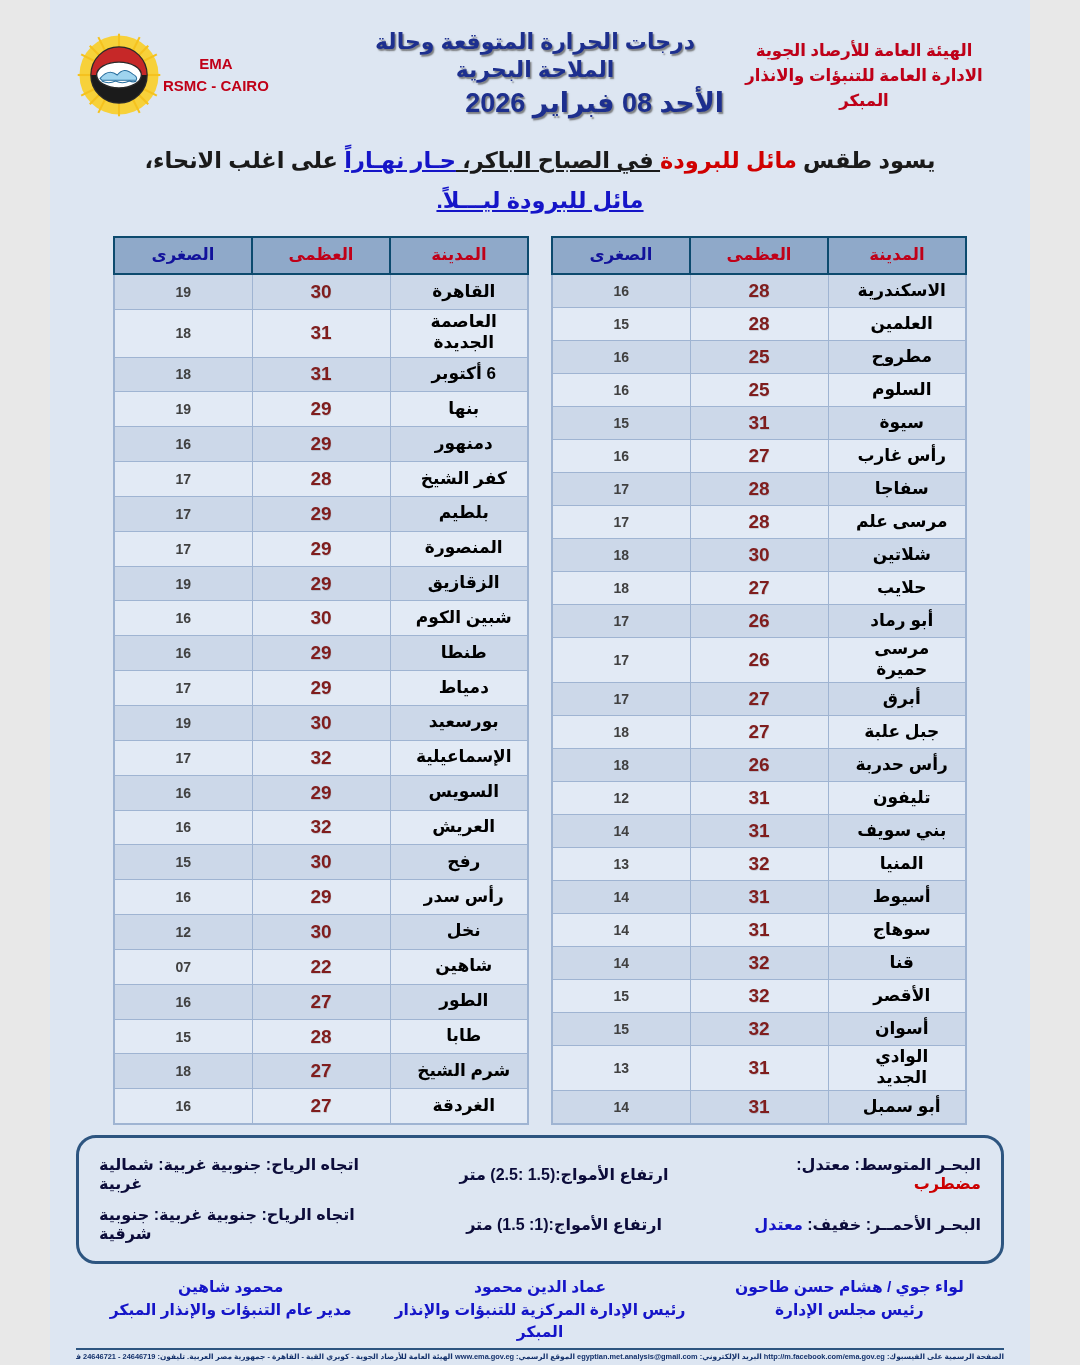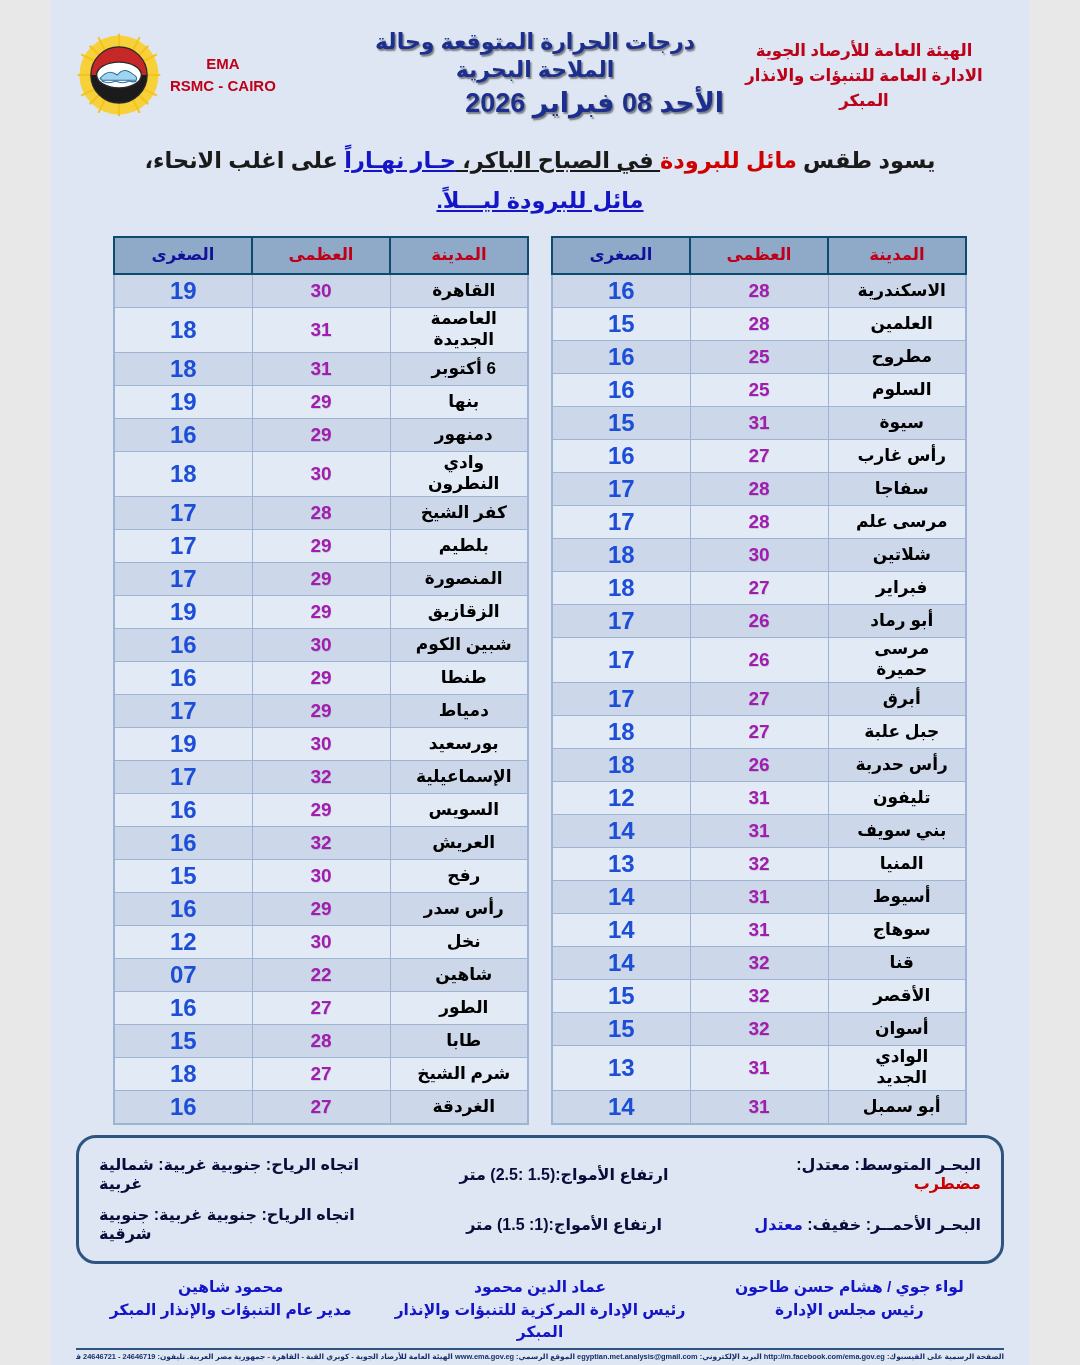--- a/index.html
+++ b/index.html
@@ -28,21 +28,21 @@
   .hdr-center{flex:1;text-align:center;}
   .hdr-title{
     color:#1d2f8e;font-weight:bold;font-size:22px;line-height:1.25;
     text-shadow:1.5px 1.5px 1.5px rgba(90,90,90,.75);
   }
   .hdr-date{
     color:#1d2f8e;font-weight:bold;font-size:27px;line-height:1.35;margin-top:2px;
     text-shadow:1.5px 1.5px 1.5px rgba(90,90,90,.75);
     text-align:right;
   }
-  .hdr-left{flex:0 0 270px;display:flex;align-items:center;justify-content:flex-start;gap:8px;padding-top:4px;direction:ltr;}
+  .hdr-left{flex:0 0 270px;display:flex;align-items:center;justify-content:flex-start;gap:1px;padding-top:4px;direction:ltr;}
   .ema-text{text-align:center;color:#c00018;font-weight:bold;font-size:15px;line-height:1.5;}
   .logo{position:relative;width:86px;height:86px;flex:0 0 86px;}
   .logo svg{display:block;width:86px;height:86px;}
 
   
   .desc{
     text-align:center;padding:20px 70px 8px 70px;direction:rtl;
     font-size:22.5px;font-weight:bold;line-height:1.75;color:#1a1a1a;
   }
   .desc .red{color:#d00000;}
@@ -64,22 +64,22 @@
     text-align:center;vertical-align:middle;
   }
   table.wx th.min-h{color:#12129b;}
   table.wx td{
     border:1px solid #9fb4d2;text-align:center;vertical-align:middle;
     height:30px;font-weight:bold;
   }
   table.wx tbody tr:nth-child(odd) td{background:#ccd8e9;}
   table.wx tbody tr:nth-child(even) td{background:#e2eaf5;}
   td.city{font-size:17px;color:#000;width:190px;padding:0 14px 2px 24px;text-align:center;}
-  td.max{font-size:19px;color:#a21caf;width:105px;text-shadow:.5px .5px 0 rgba(0,0,0,.12);}
-  td.min{font-size:24px;color:#1d4ed8;width:115px;}
+  td.max{font-size:19px;color:#7f1d1d;width:105px;text-shadow:.5px .5px 0 rgba(0,0,0,.12);}
+  td.min{font-size:14px;color:#404040;width:115px;}
 
   
   .sea-wrap{padding:10px 26px 0 26px;direction:rtl;}
   .sea-box{
     border:3.5px solid #2d5580;border-radius:20px;background:#dde6f2;
     padding:11px 20px 12px 20px;
   }
   .sea-row{
     display:flex;flex-direction:row;align-items:center;
     padding:6px 0;font-weight:bold;font-size:16px;color:#0c0c3a;
@@ -190,25 +190,20 @@
             <td class="city">بنها</td>
             <td class="max">29</td>
             <td class="min">19</td>
           </tr>
           <tr>
             <td class="city">دمنهور</td>
             <td class="max">29</td>
             <td class="min">16</td>
           </tr>
           <tr>
-            <td class="city">وادي النطرون</td>
-            <td class="max">30</td>
-            <td class="min">18</td>
-          </tr>
-          <tr>
             <td class="city">كفر الشيخ</td>
             <td class="max">28</td>
             <td class="min">17</td>
           </tr>
           <tr>
             <td class="city">بلطيم</td>
             <td class="max">29</td>
             <td class="min">17</td>
           </tr>
           <tr>
@@ -347,21 +342,21 @@
             <td class="city">مرسى علم</td>
             <td class="max">28</td>
             <td class="min">17</td>
           </tr>
           <tr>
             <td class="city">شلاتين</td>
             <td class="max">30</td>
             <td class="min">18</td>
           </tr>
           <tr>
-            <td class="city">فبراير</td>
+            <td class="city">حلايب</td>
             <td class="max">27</td>
             <td class="min">18</td>
           </tr>
           <tr>
             <td class="city">أبو رماد</td>
             <td class="max">26</td>
             <td class="min">17</td>
           </tr>
           <tr>
             <td class="city">مرسى حميرة</td>

